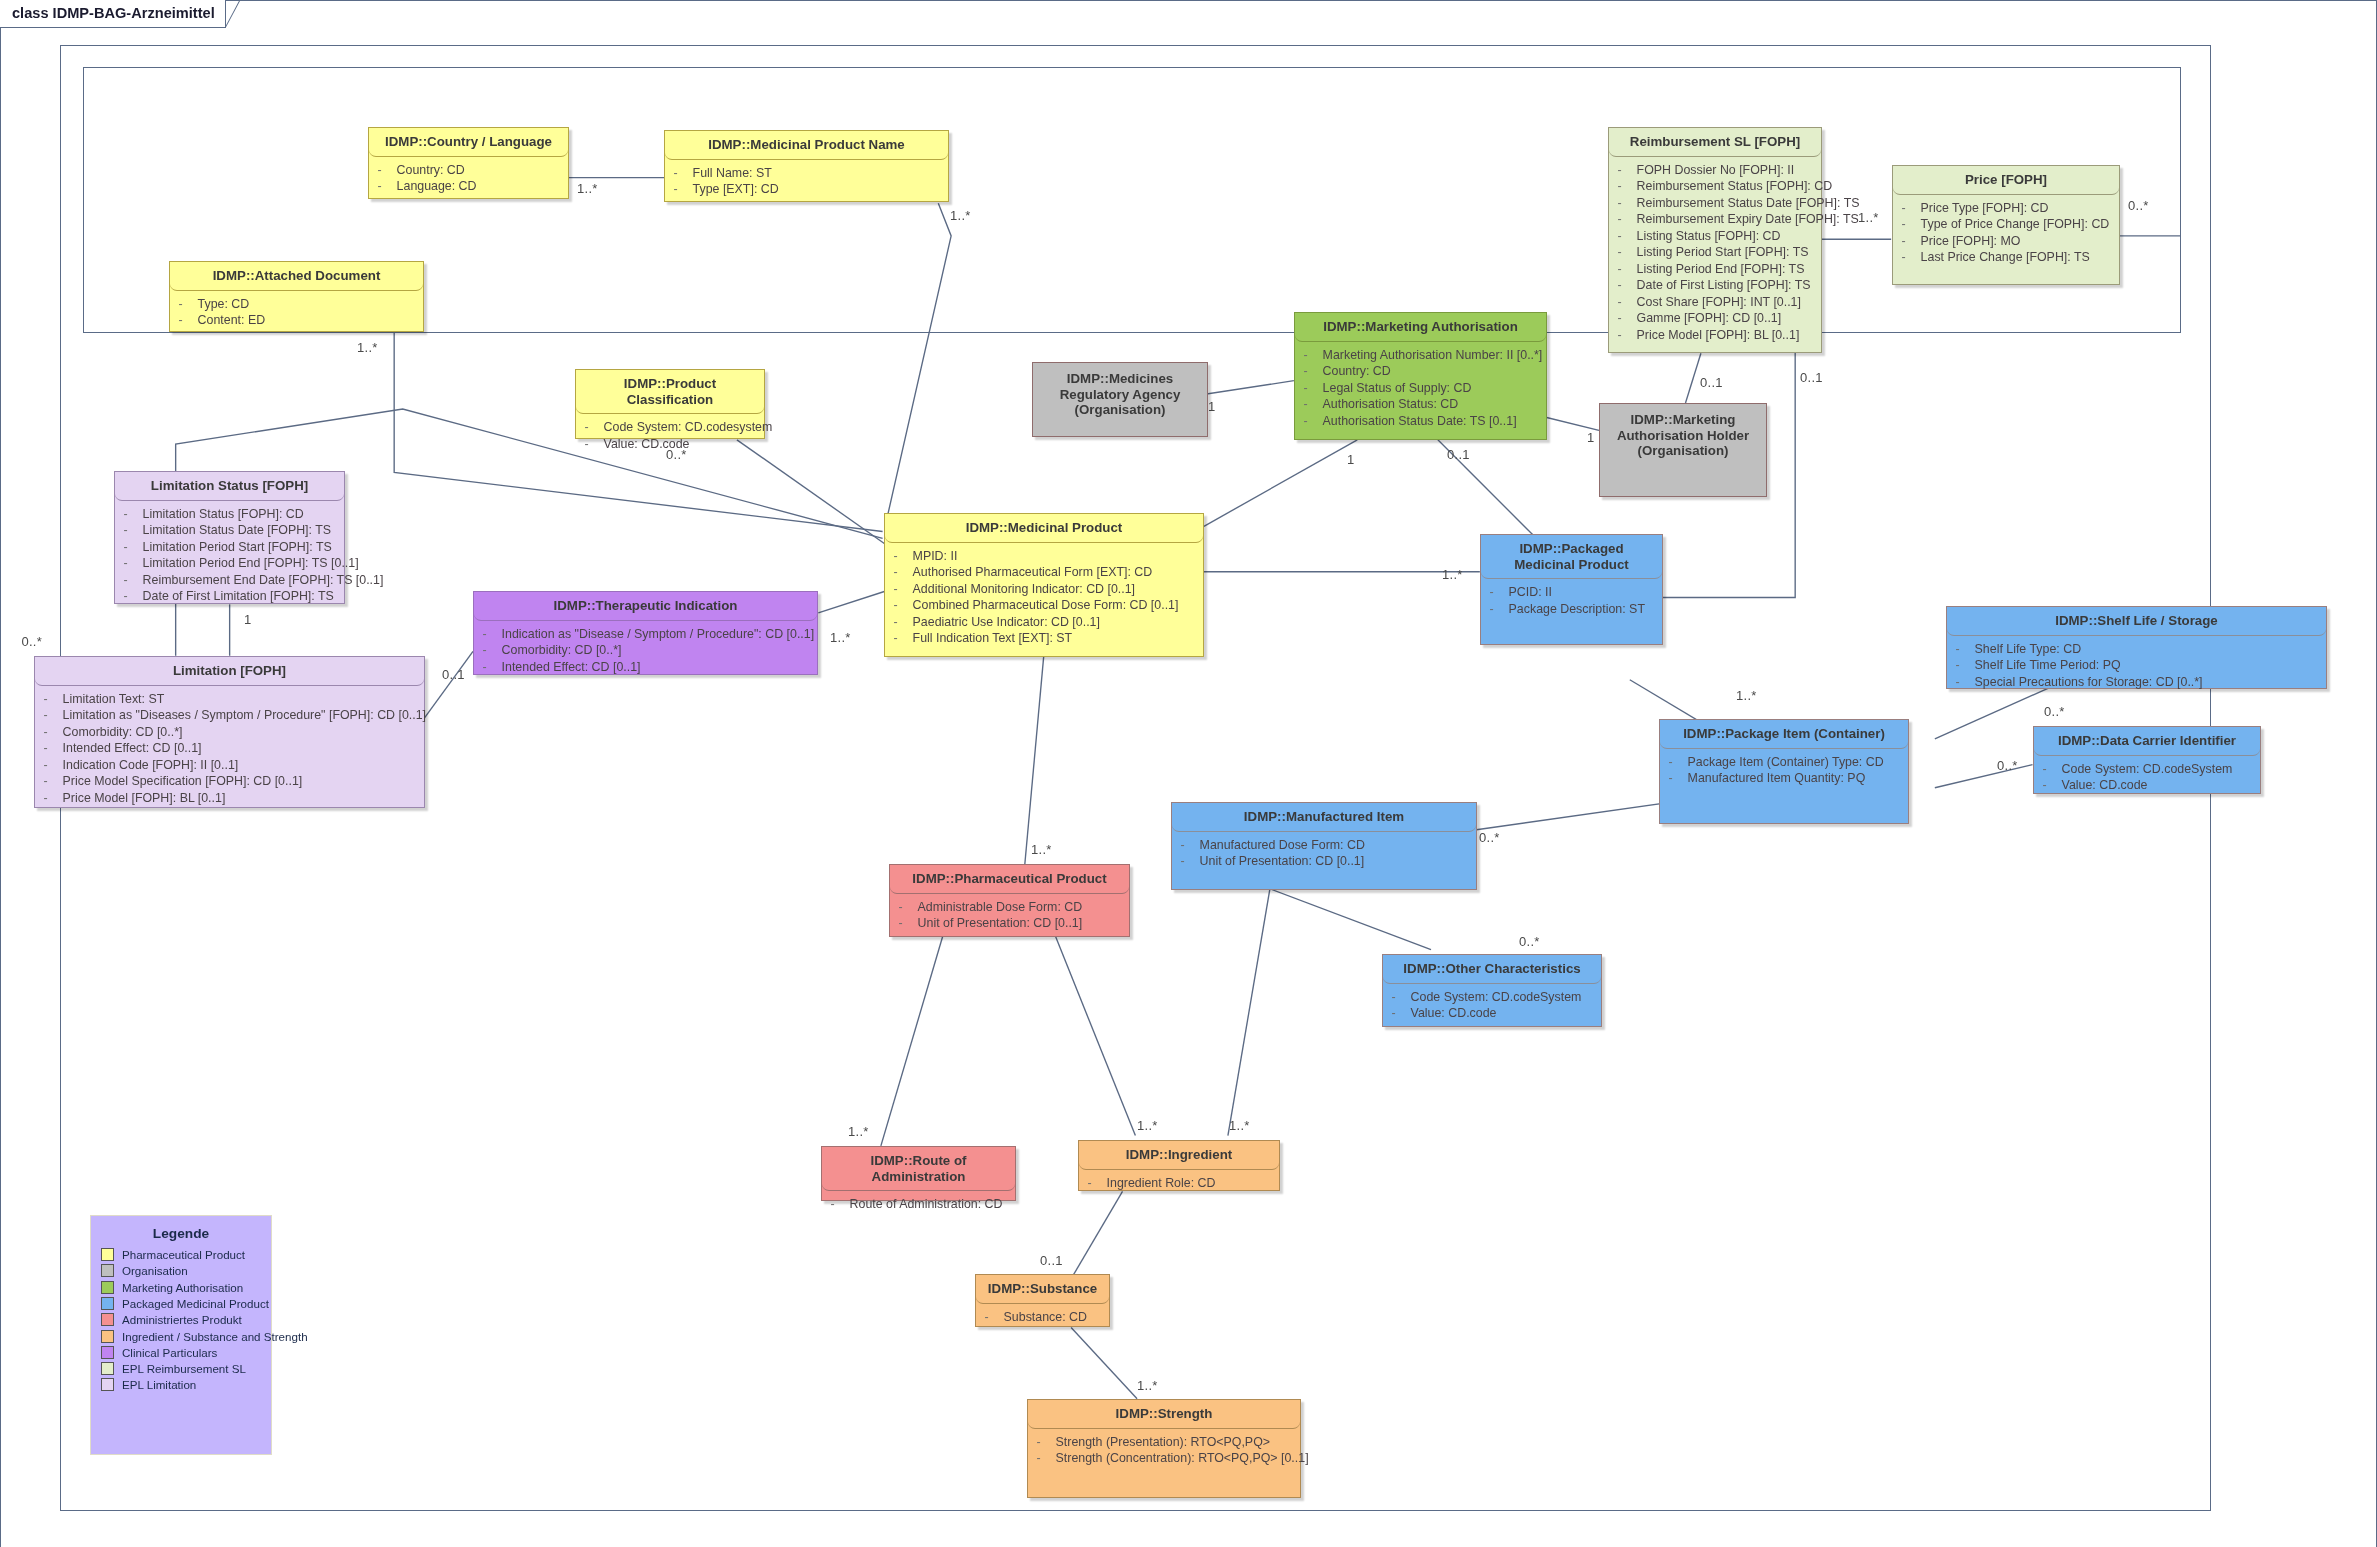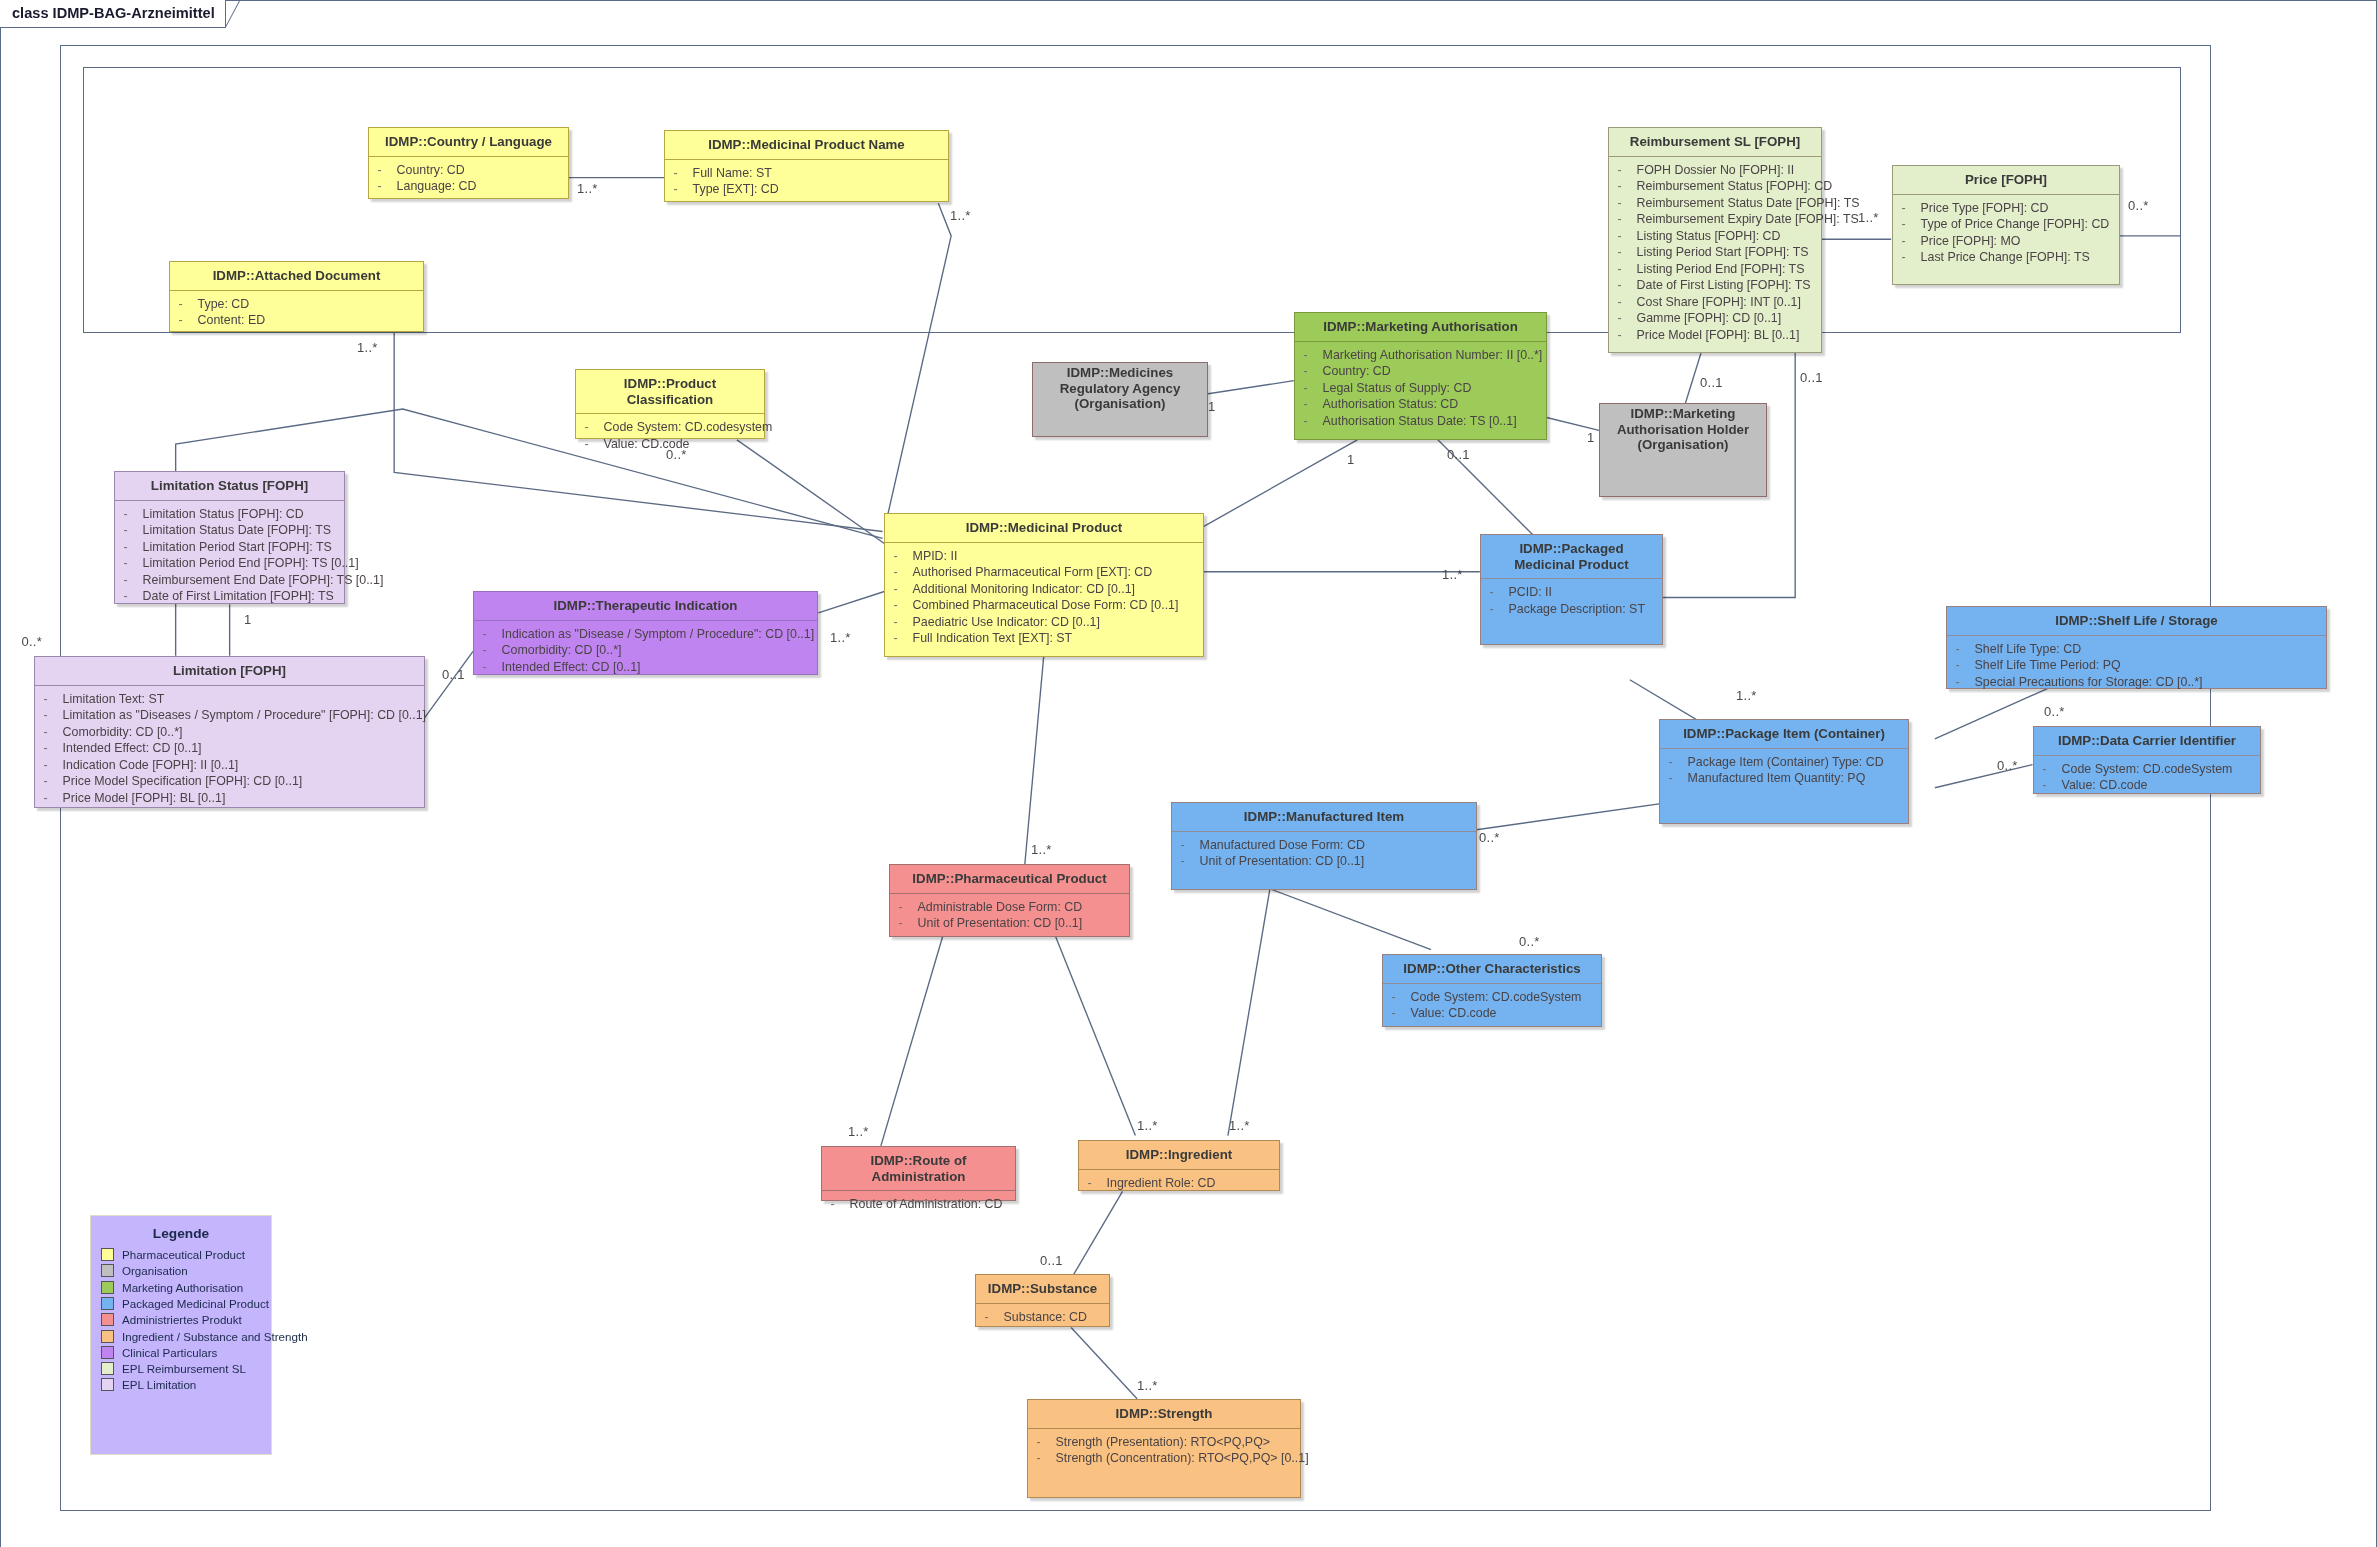--- a/index.html
+++ b/index.html
@@ -89,41 +89,42 @@
   }
   .node .title{
     text-align:center;
     font-weight:bold;
     font-size:13.3px;
     padding:6px 6.9px 6px 6.9px;
     line-height:1.18;
     color:#3a3a3a;
     border-bottom:0.9px solid #9a8d6e;
     box-sizing:border-box;
+    border-radius:7px;
   }
   .node .attrs{
     padding:5.1px 5.1px 5.1px 8.6px;
     box-sizing:border-box;
   }
   .node .attr{
     font-size:12.4px;
     line-height:1.33;
     color:#4a4347;
     white-space:nowrap;
     display:flex;
     align-items:flex-start;
   }
   .node .attr .dash{
     display:inline-block;
     width:19px;
     flex:0 0 19px;
     color:#6d6d6d;
   }
   .node.noattrs .title{border-bottom:none;}
-  .node.tall-title .title{padding-top:2px;padding-bottom:12px;}
+  .node.tall-title .title{padding-top:8px;padding-bottom:12px;}
 
   
   .c-yellow{background:#ffff99;border-color:#b5a642;}
   .c-yellow .title{border-bottom-color:#b5a642;}
   .c-grey{background:#bfbfbf;border-color:#8f6c6c;}
   .c-grey .title{border-bottom-color:#8f6c6c;}
   .c-green{background:#9ccb5a;border-color:#7a9b3d;}
   .c-green .title{border-bottom-color:#7a9b3d;}
   .c-blue{background:#74b3ef;border-color:#9a7f7f;}
   .c-blue .title{border-bottom-color:#8a8f9a;}

